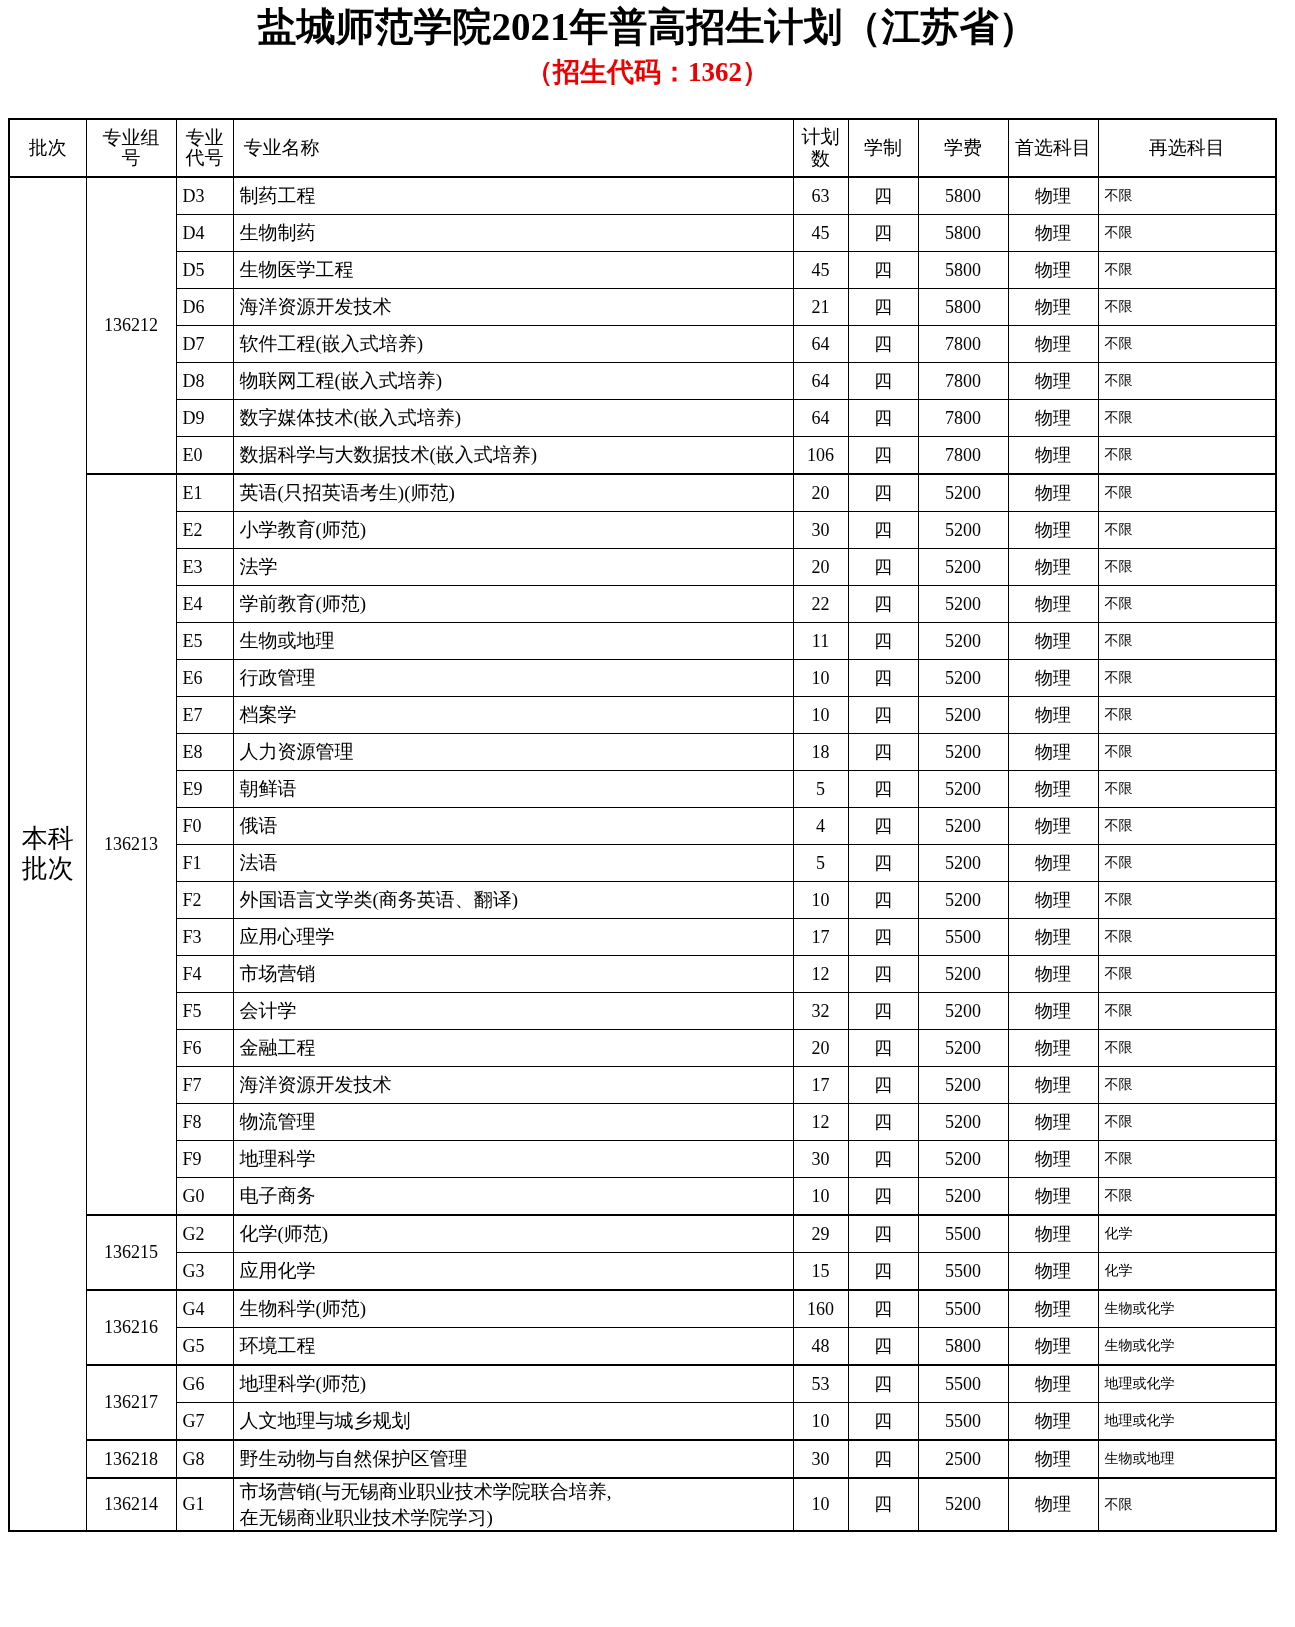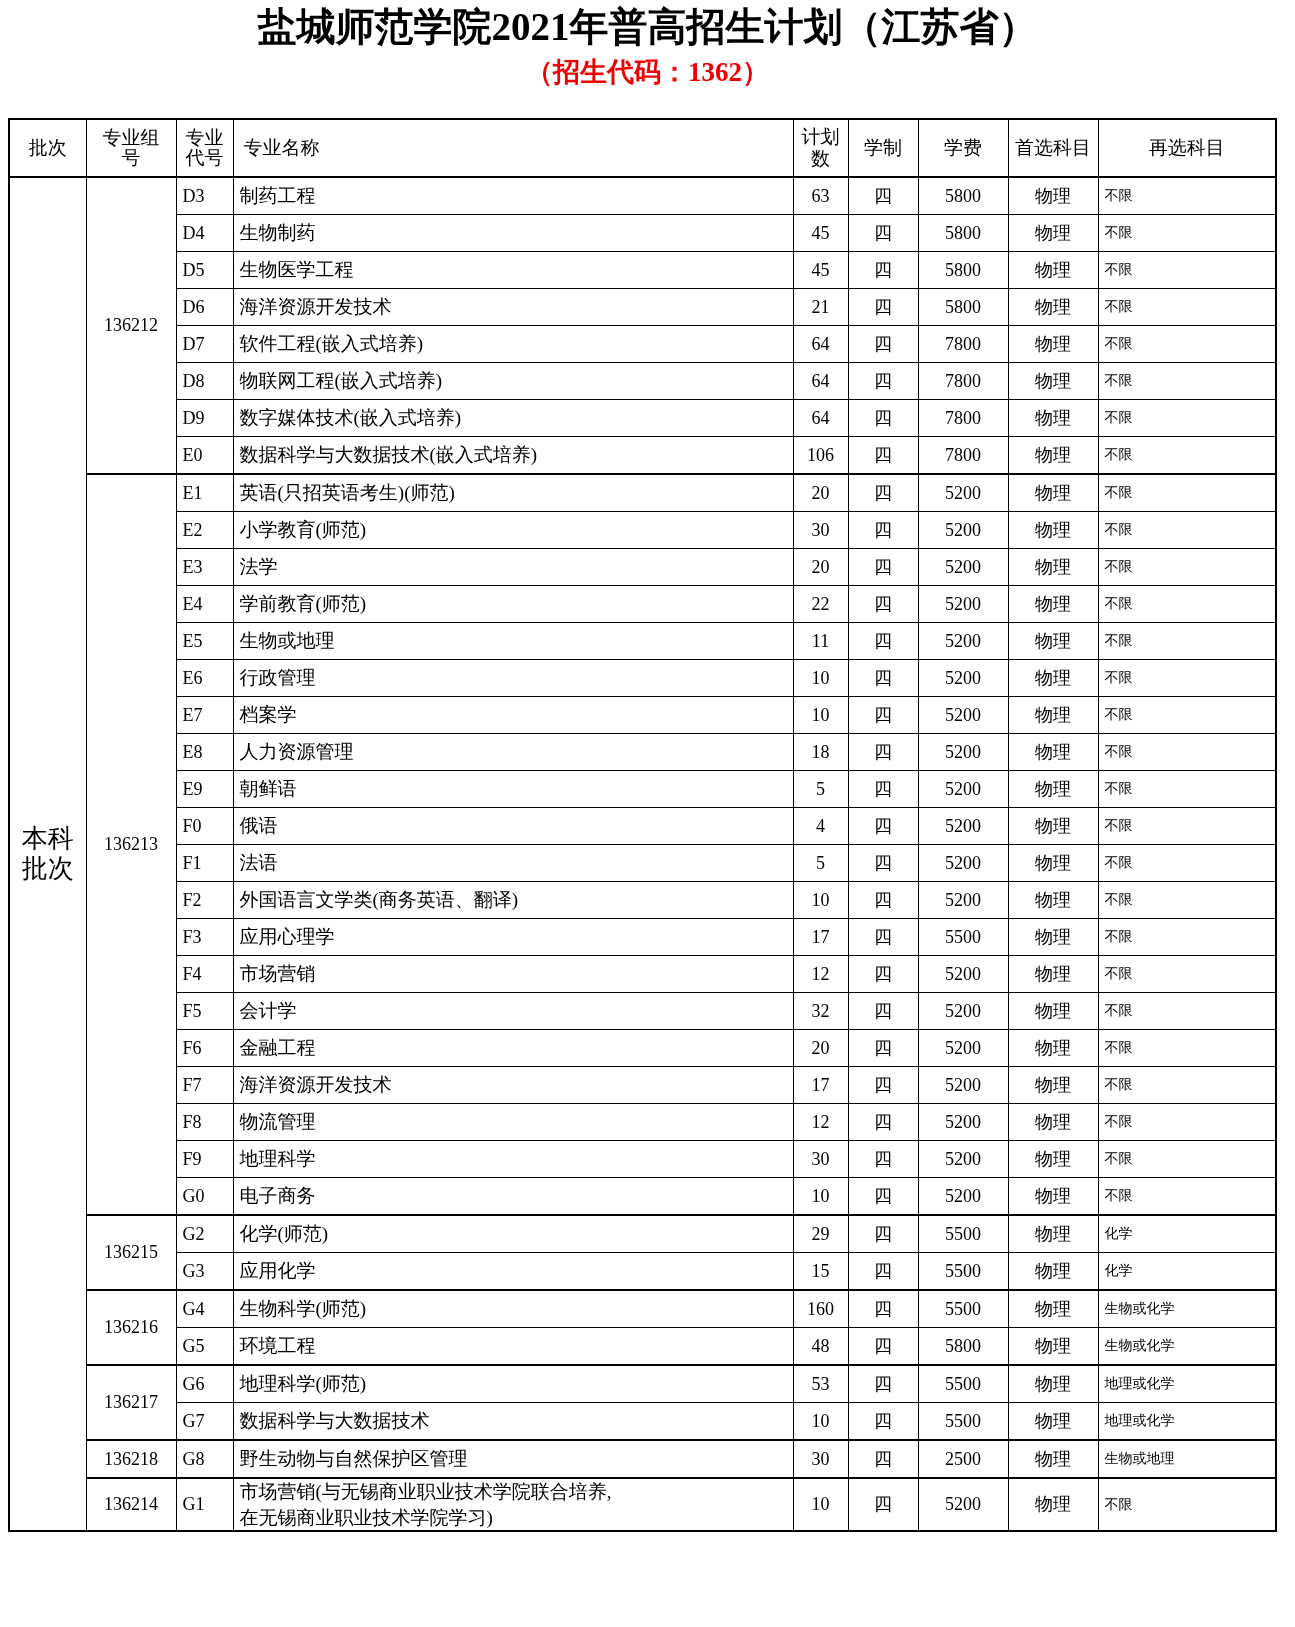--- a/index.html
+++ b/index.html
@@ -469,21 +469,21 @@
             <td class="code">G6</td>
             <td class="name">地理科学(师范)</td>
             <td class="num">53</td>
             <td class="years">四</td>
             <td class="fee">5500</td>
             <td class="first">物理</td>
             <td class="second">地理或化学</td>
           </tr>
           <tr>
             <td class="code">G7</td>
-            <td class="name">数据科学与大数据技术</td>
+            <td class="name">人文地理与城乡规划</td>
             <td class="num">10</td>
             <td class="years">四</td>
             <td class="fee">5500</td>
             <td class="first">物理</td>
             <td class="second">地理或化学</td>
           </tr>
           <tr class="grp-start">
             <td class="group" rowspan="1">136218</td>
             <td class="code">G8</td>
             <td class="name">野生动物与自然保护区管理</td>

